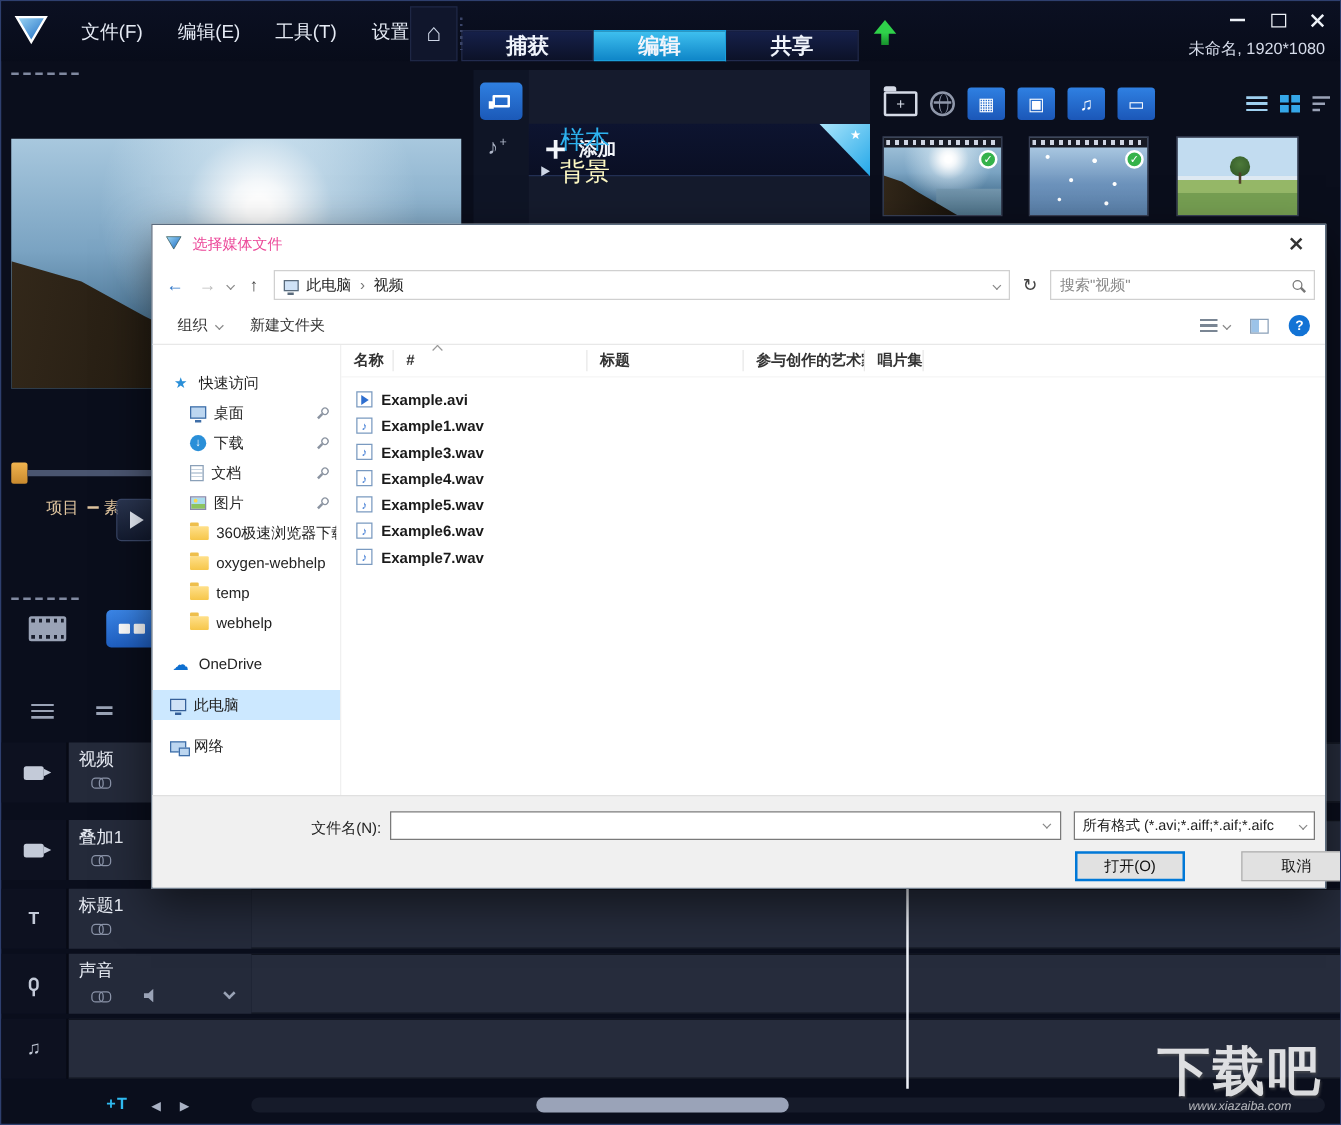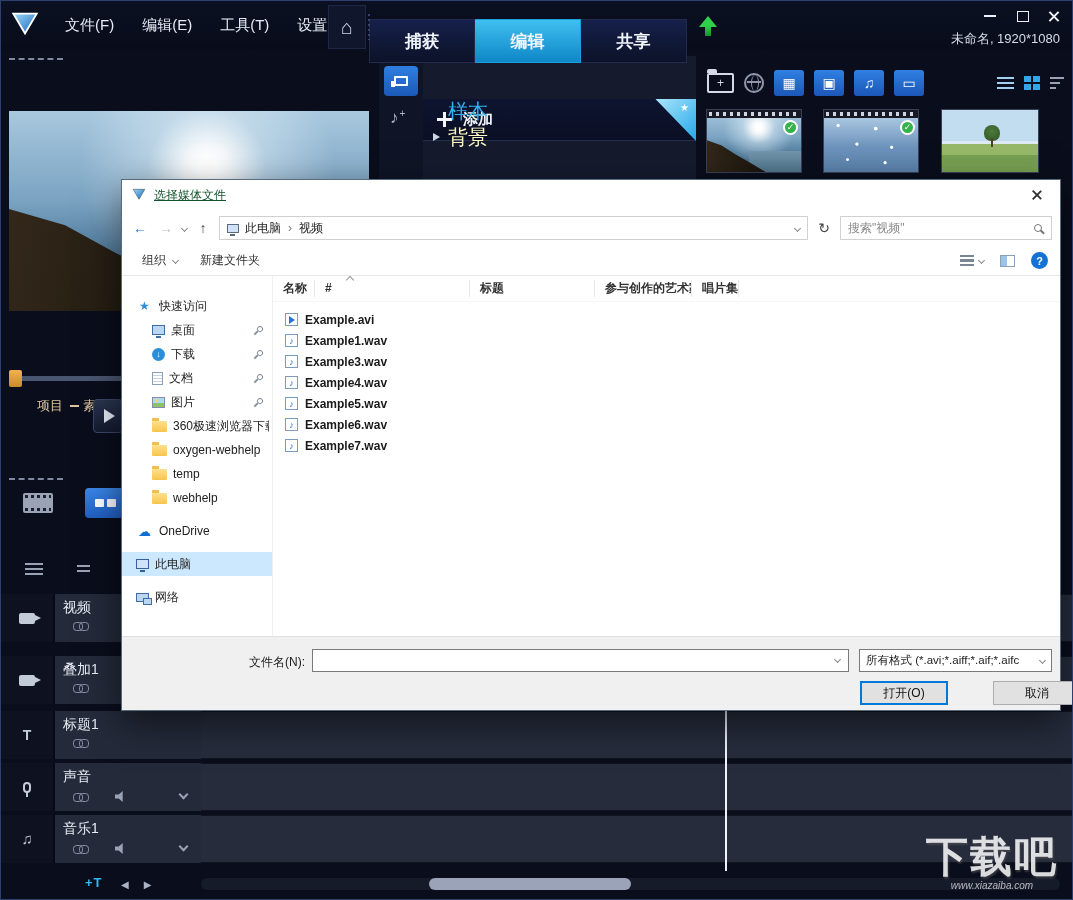--- a/index.html
+++ b/index.html
@@ -13,21 +13,21 @@
               background:linear-gradient(#0b1022,#080c1a); z-index:2; }
   .logo { position:absolute; left:10px; top:8px; }
   .menus { position:absolute; left:50px; top:0; height:48px; display:flex; align-items:center; z-index:1; }
   .menu-item { padding:0 14px; color:#e6ebf5; font-size:15px; white-space:nowrap; }
   .home-tab { position:absolute; left:327px; top:4px; width:38px; height:44px; background:#10162c;
               border:1px solid #1e2745; display:flex; align-items:center; justify-content:center;
               color:#cdd5e6; font-size:20px; z-index:3; }
   .home-tab::before { content:"⌂"; }
   .home-tab::after { content:""; position:absolute; right:-5px; top:8px; bottom:8px; width:2px;
               background:repeating-linear-gradient(180deg,#3a4468 0 2px,transparent 2px 5px); }
-  .tabs { position:absolute; left:368px; top:18px; height:44px; display:flex; z-index:2; }
+  .tabs { position:absolute; left:368px; top:4px; height:44px; display:flex; z-index:2;align-items:flex-end; }
   .tab { width:106px; display:flex; align-items:center; justify-content:center; color:#f0f4fb;
          font-size:17px; font-weight:bold; background:linear-gradient(#16204,#0c1228);
          background:linear-gradient(#16204a,#0c1228); border:1px solid #222b4e; border-left:none; }
   .tab:nth-of-type(1) { border-left:1px solid #222b4e; }
   .tab.selected { background:linear-gradient(#3fc0ef,#0f86c8); border-color:#1a9fdc; }
   .up-arrow { position:absolute; left:697px; top:15px; width:20px; height:26px; }
   .up-arrow::before { content:""; position:absolute; left:1px; top:0; border-left:9px solid transparent;
          border-right:9px solid transparent; border-bottom:11px solid #2fd14a; }
   .up-arrow::after { content:""; position:absolute; left:7px; top:10px; width:6px; height:10px;
          background:linear-gradient(#2fd14a,#17902c); }
@@ -189,21 +189,21 @@
       linear-gradient(180deg,#b8d4ea,#6d93bc 60%,#597fa8); }
   .sc-field { background:linear-gradient(180deg,#c2dcf0 0 50%,#dfeaf3 50% 55%,#96b868 55% 72%,#769f52 72% 100%); }
   .tree { position:absolute; left:44%; top:24%; width:16px; height:16px;
       background:radial-gradient(circle at 50% 40%,#4d7a3a,#2f5526); border-radius:50% 50% 45% 45%; }
   .tree::after { content:""; position:absolute; left:7px; top:13px; width:2px; height:9px; background:#50402a; }
 
   
   #dialog { position:absolute; left:120px; top:178px; width:940px; height:532px; background:#fff;
       border:1px solid #5a6b7e; box-shadow:0 12px 34px rgba(0,0,0,.55); z-index:10; font-size:12px; color:#222; }
   .dlg-title { height:30px; display:flex; align-items:center; padding-left:10px; position:relative; }
-  .dlg-title-text { margin-left:8px; color:#14532d;text-decoration:underline; }
+  .dlg-title-text { margin-left:8px; color:#ec4899; }
   .dlg-close { position:absolute; right:0; top:0; width:46px; height:29px; }
   .dlg-close::before,.dlg-close::after { content:""; position:absolute; left:22px; top:9px; width:1.6px;
       height:12px; background:#333; }
   .dlg-close::before { transform:rotate(45deg); } .dlg-close::after { transform:rotate(-45deg); }
   .dlg-nav { height:36px; display:flex; align-items:center; padding:0 8px; gap:6px; }
   .nv-btn { width:20px; text-align:center; font-size:14px; }
   .nv-back { color:#3177c8; } .nv-fwd { color:#bdbdbd; } .nv-up { color:#444; }
   .chev-sm { width:5px; height:5px; border-right:1.5px solid #888; border-bottom:1.5px solid #888;
       transform:rotate(45deg); display:inline-block; }
   .addr { flex:1; height:24px; border:1px solid #d0d0d0; display:flex; align-items:center;
@@ -437,28 +437,20 @@
           </div>
           <span class="chev tk-chev"></span>
         </div>
         <div class="tk-lane"></div>
       </div>
 
       <div class="track-row">
         <div class="tk-icon">
           <span class="tki tki-music"></span>
         </div>
-        <div class="tk-head">
-          <div class="tk-label">音乐1</div>
-          <div class="tk-sub">
-            <span class="lnk"></span>
-            <span class="spk"></span>
-          </div>
-          <span class="chev tk-chev"></span>
-        </div>
         <div class="tk-lane"></div>
       </div>
     </div>
   <div id="playhead"></div>
 
   <span class="tmb"></span>
   <div class="nav-arrows">
     <span>◀</span>
     <span>▶</span>
   </div>

